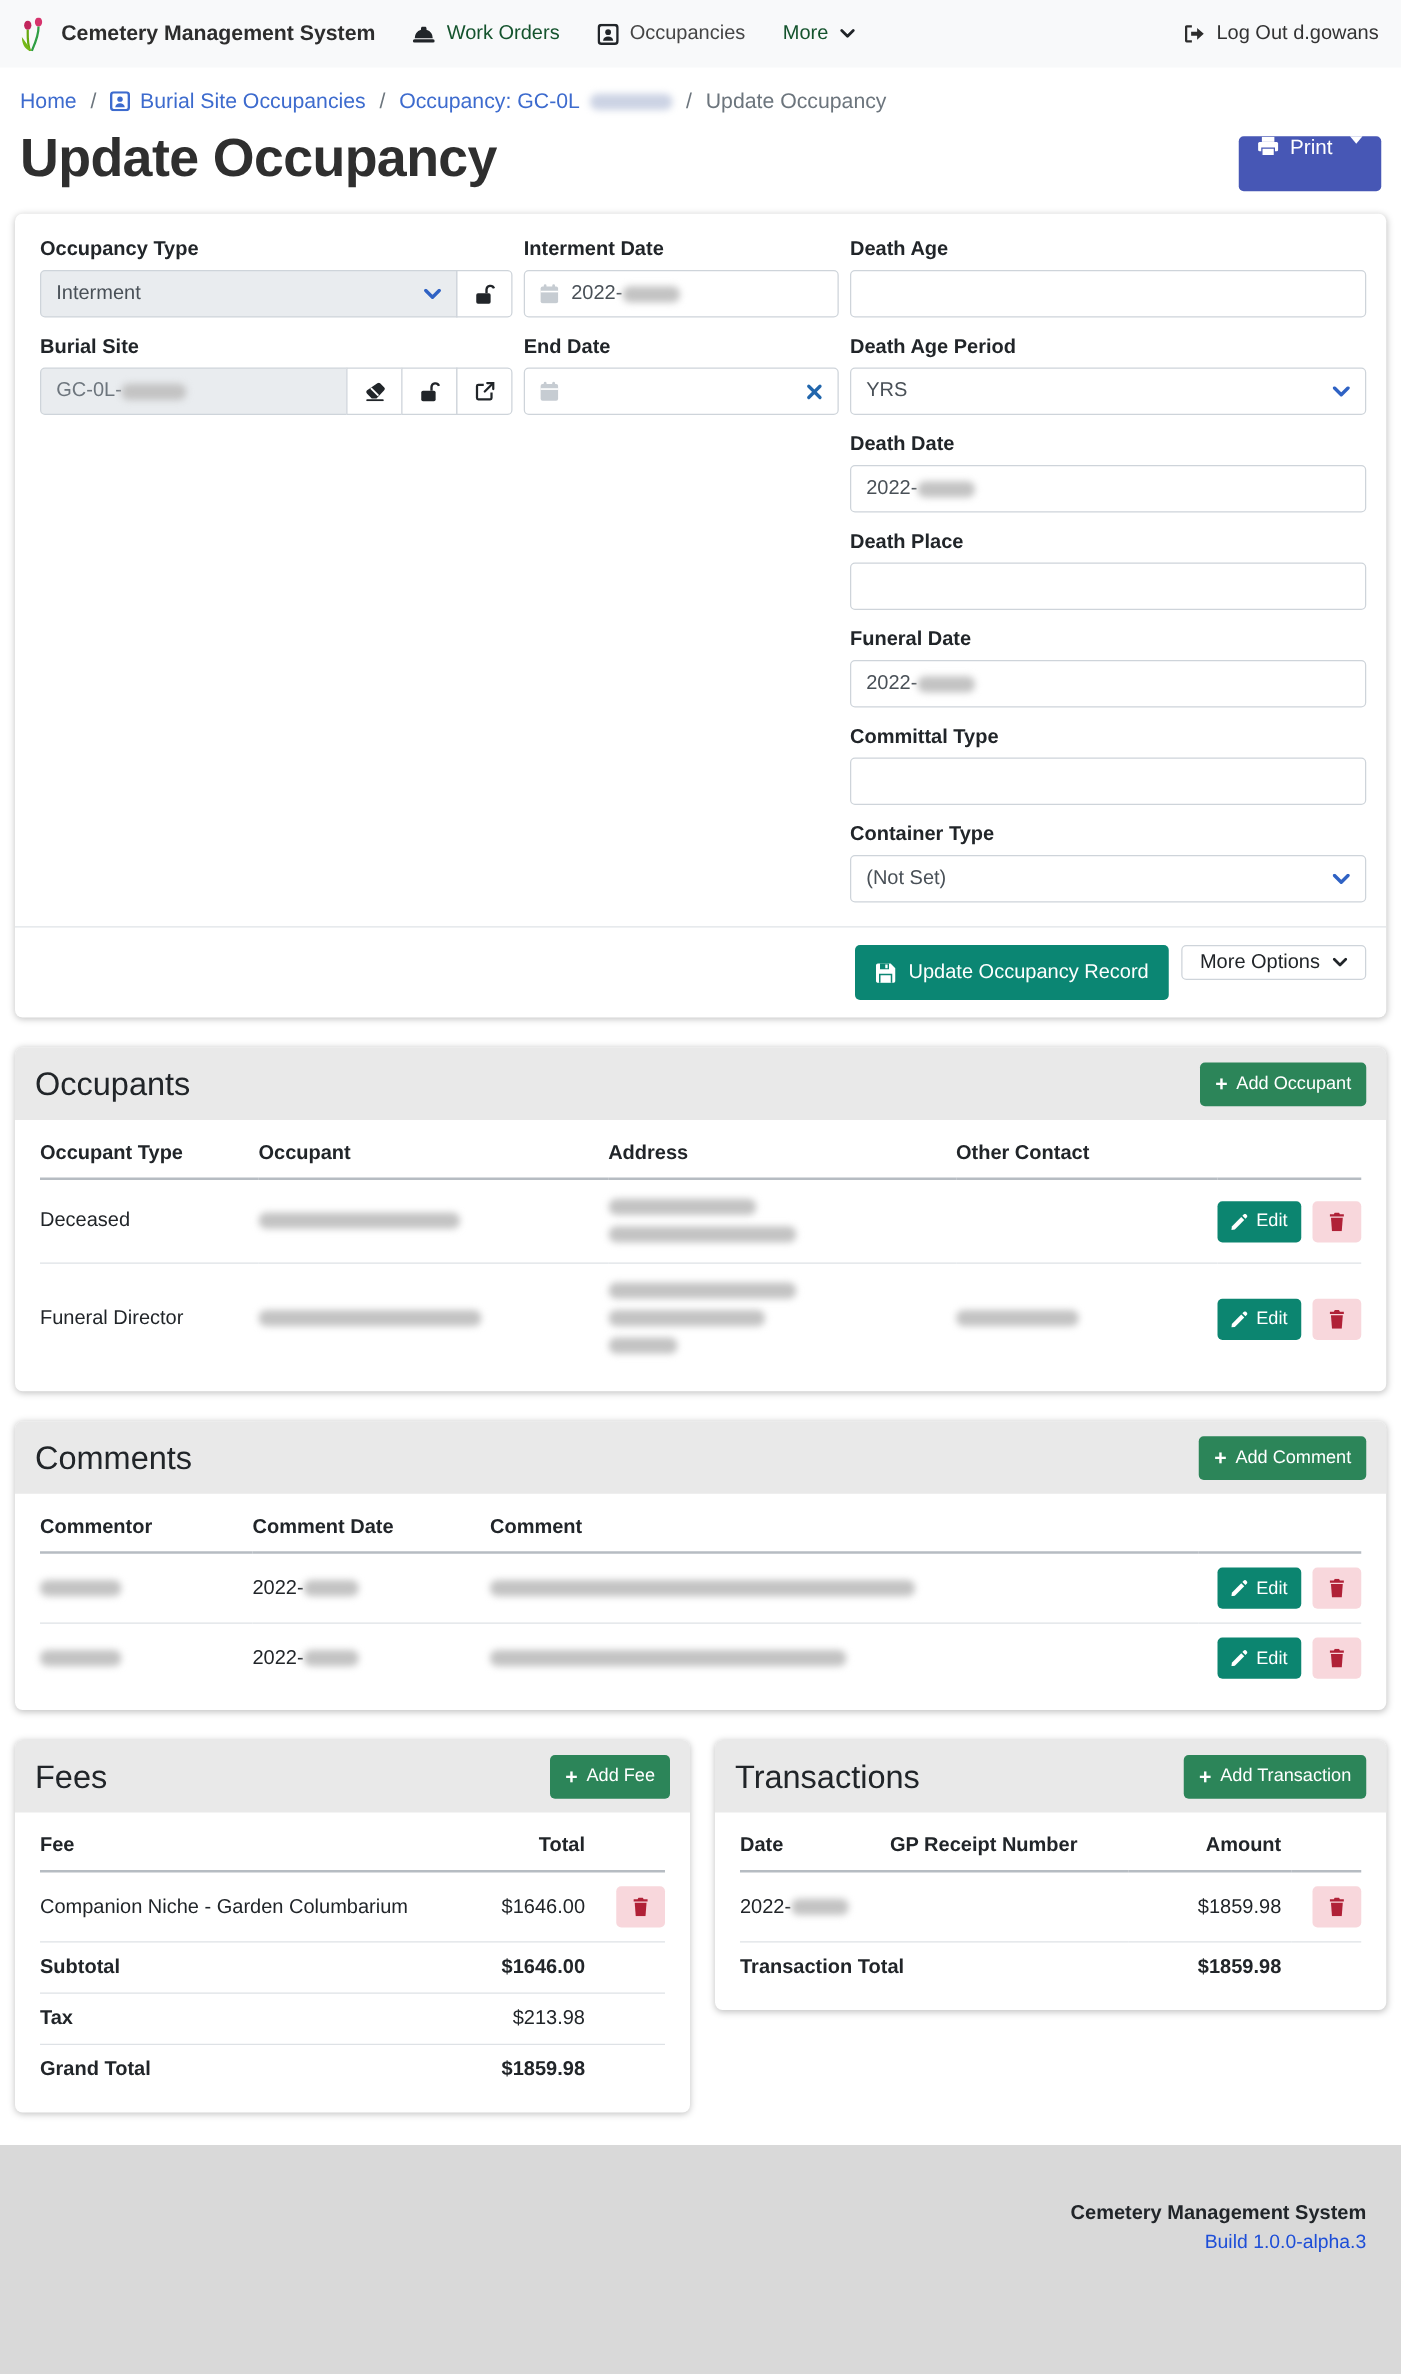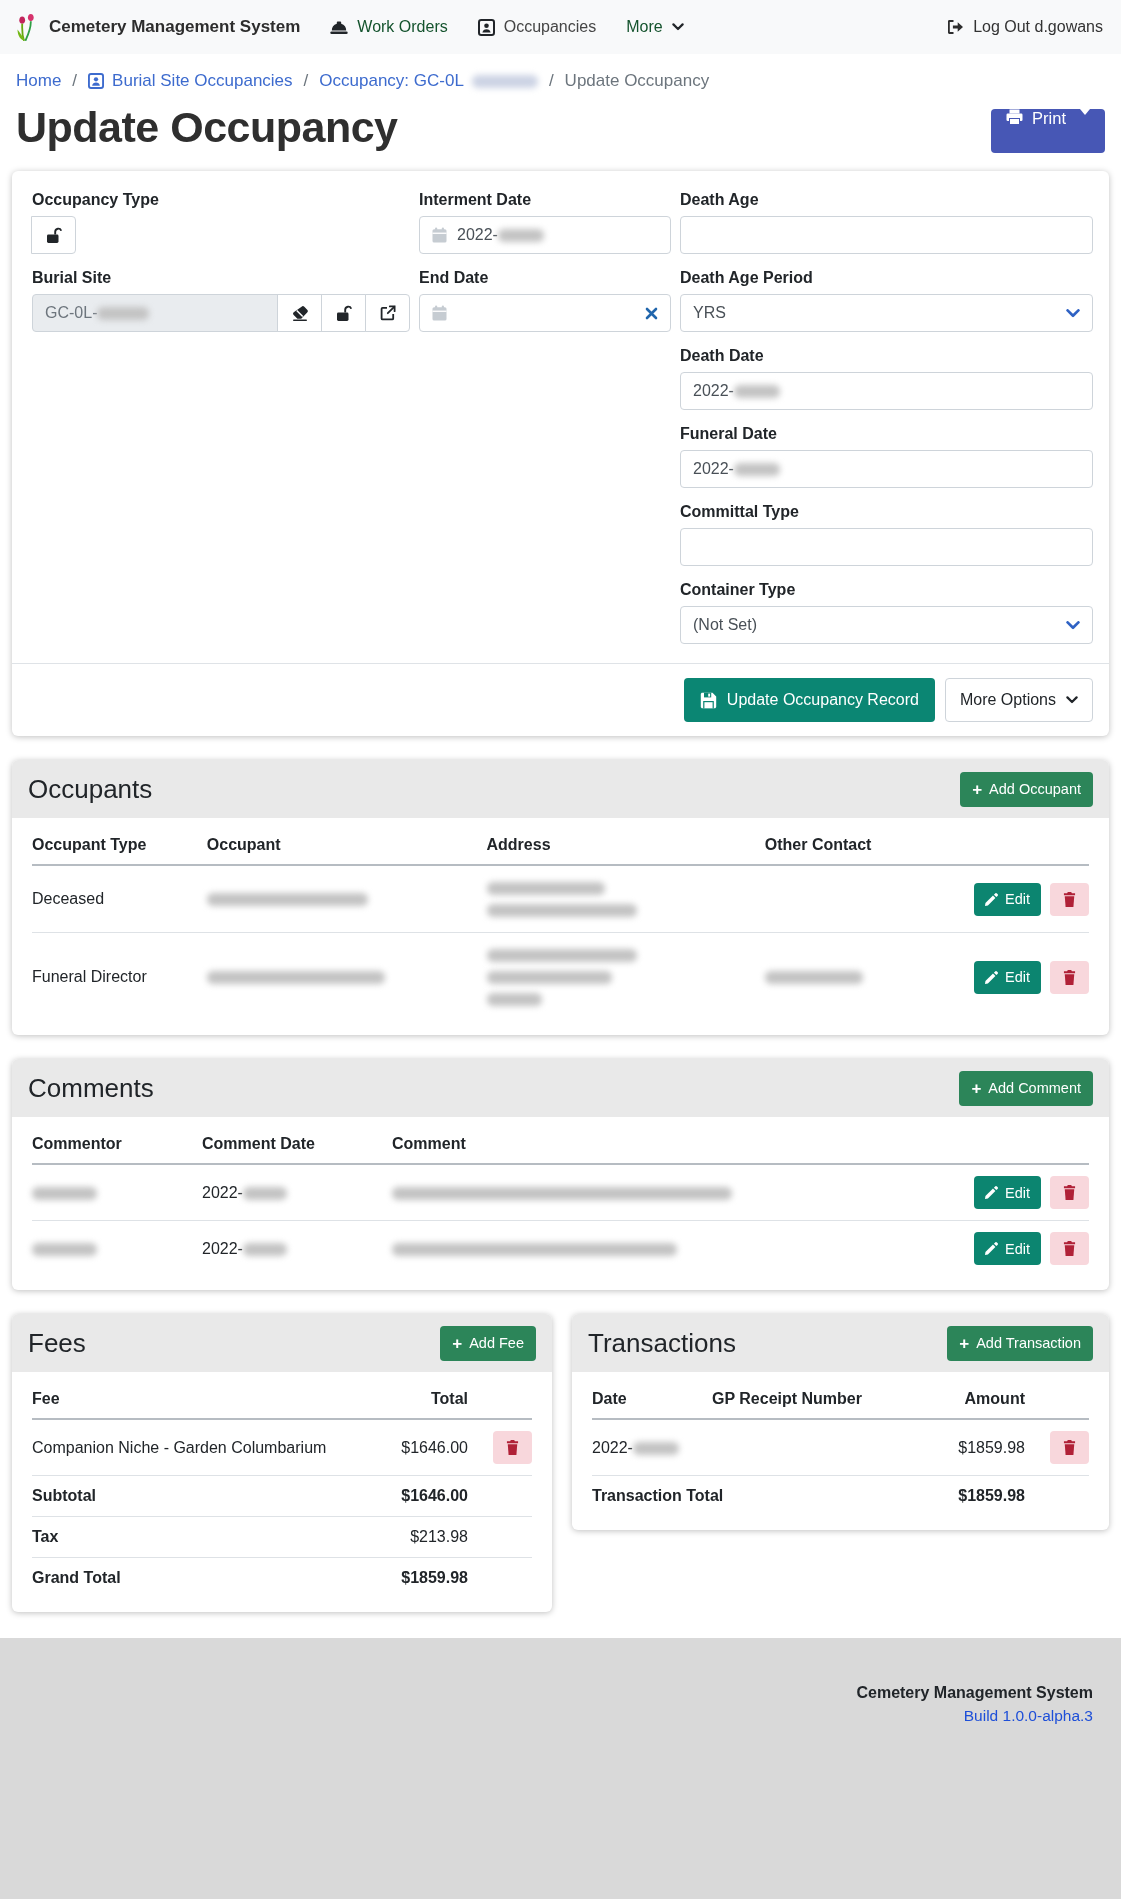--- a/index.html
+++ b/index.html
@@ -42,21 +42,21 @@
   .gbtn{width:45px;height:38px;background:#fff;border:1px solid #ced4da;margin-left:-1px;display:flex;
         align-items:center;justify-content:center;cursor:pointer;padding:0}
   .group .gbtn:last-child{border-radius:0 4px 4px 0}
   .sel-chevron{margin-left:auto;display:flex}
   .cal{margin-right:10px;display:flex}
   .clear-x{margin-left:auto;display:flex;background:none;border:none;padding:0;cursor:pointer}
   .card-footer{border-top:1px solid #dfe3e7;display:flex;justify-content:flex-end;gap:10px;padding:14px 16px}
   .btn-update{display:flex;align-items:center;gap:10px;background:#0b8673;color:#fff;border:none;border-radius:4px;
               height:44px;padding:0 16px;font-size:16px;cursor:pointer}
   .btn-moreopt{display:flex;align-items:center;background:#fff;color:#212529;border:1px solid #ced4da;border-radius:4px;
-               height:44px;padding:4px 14px;font-size:16px;cursor:pointer}
+               height:28px;padding:4px 14px;font-size:16px;cursor:pointer}
 
   
   .sec-header{background:#e9e9e9;border-radius:6px 6px 0 0;display:flex;align-items:center;justify-content:space-between;
               padding:12px 16px;height:58px}
   .sec-title{font-size:26px;font-weight:400;color:#212529}
   .btn-add{display:flex;align-items:center;gap:7px;background:#2c8559;color:#fff;border:none;border-radius:4px;
            height:35px;padding:0 12px;font-size:14.5px;cursor:pointer}
   .btn-add .plus{font-size:17px;font-weight:700;line-height:1}
   table{border-collapse:collapse;width:calc(100% - 40px);margin:6px 20px 14px}
   th{font-size:16px;font-weight:700;text-align:left;padding:12px 8px 10px 0;border-bottom:2px solid #b6bcc2;color:#212529}
@@ -173,20 +173,28 @@
   </button>
 </div>
 
 <section class="card">
   <div class="form-grid">
 
     <div>
       <div class="field">
         <label>Occupancy Type</label>
         <div class="group">
+          <div class="ctrl gray">
+            <span style="color:#495057">Interment</span>
+            <span class="sel-chevron">
+              <svg width="14" height="9" viewBox="0 0 14 9" fill="none">
+                  <path d="M1.6 1.4 7 6.8l5.4-5.4" stroke="#2f62c4" stroke-width="2.7" stroke-linecap="round" stroke-linejoin="round"></path>
+                </svg>
+            </span>
+          </div>
           <button class="gbtn">
             <svg width="16" height="17" viewBox="0 0 16 17">
               <rect x="1" y="7.5" width="11.5" height="8.5" rx="1.4" fill="#212529"></rect>
               <path d="M9.2 7.5V4.6a3.1 3.1 0 0 1 6-.9" fill="none" stroke="#212529" stroke-width="1.9"></path>
             </svg>
           </button>
         </div>
       </div>
 
       <div class="field">
@@ -277,20 +285,24 @@
       </div>
 
       <div class="field">
         <label>Death Date</label>
         <div class="ctrl">
           <span>2022-</span>
           <span class="blur-bar" style="width:46px"></span>
         </div>
       </div>
 
+      <div class="field">
+        <label>Death Place</label>
+        <input class="ctrl" value="" style="">
+      </div>
 
       <div class="field">
         <label>Funeral Date</label>
         <div class="ctrl">
           <span>2022-</span>
           <span class="blur-bar" style="width:46px"></span>
         </div>
       </div>
 
       <div class="field">

